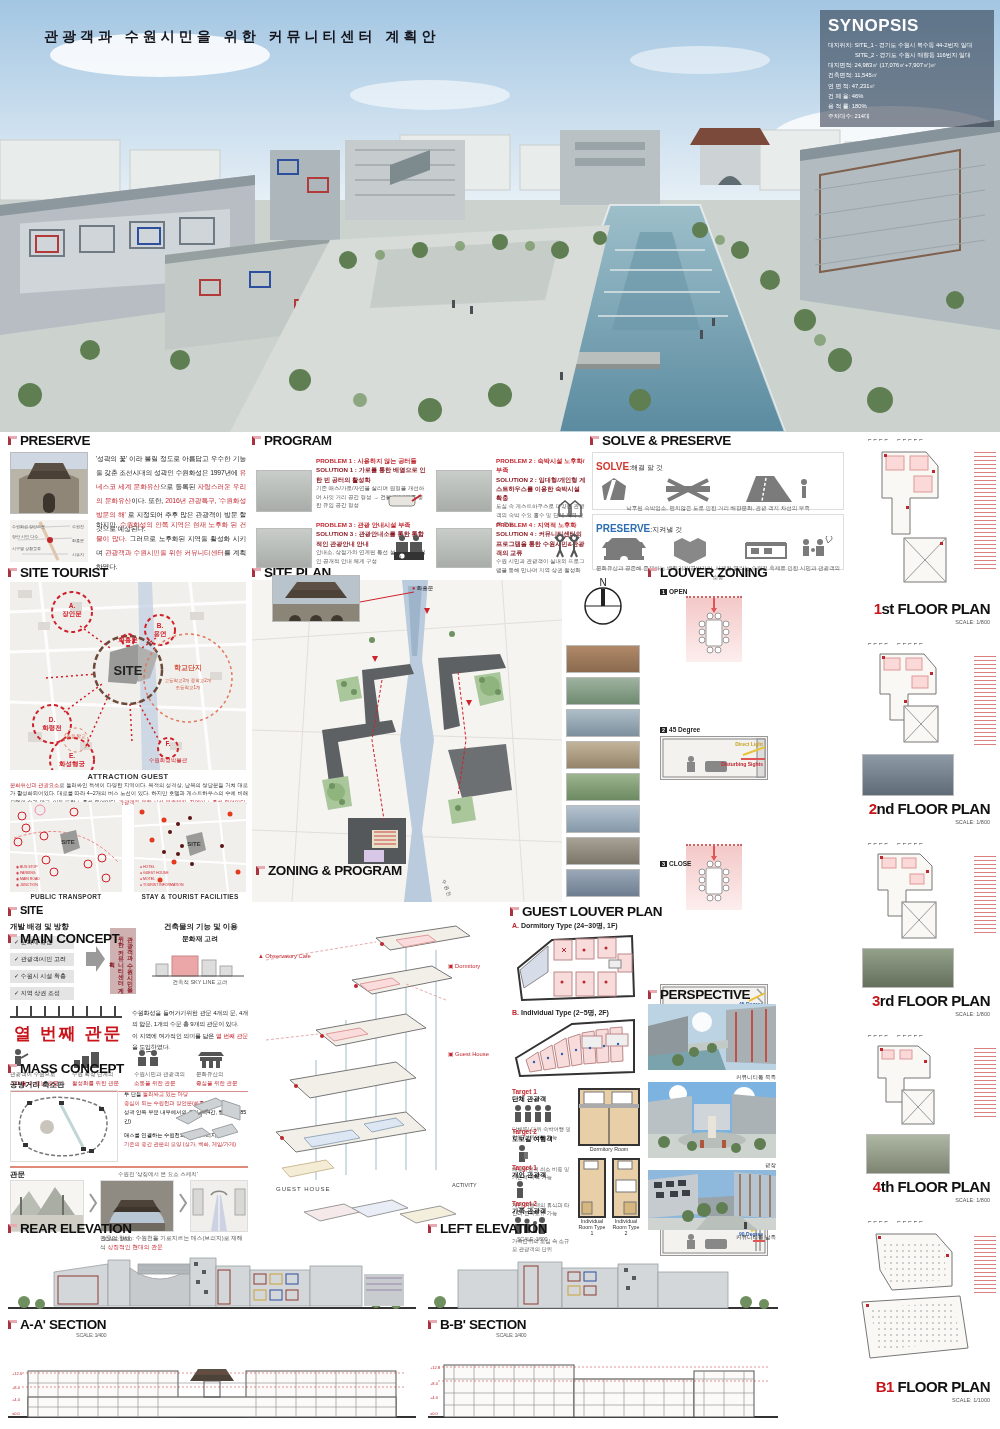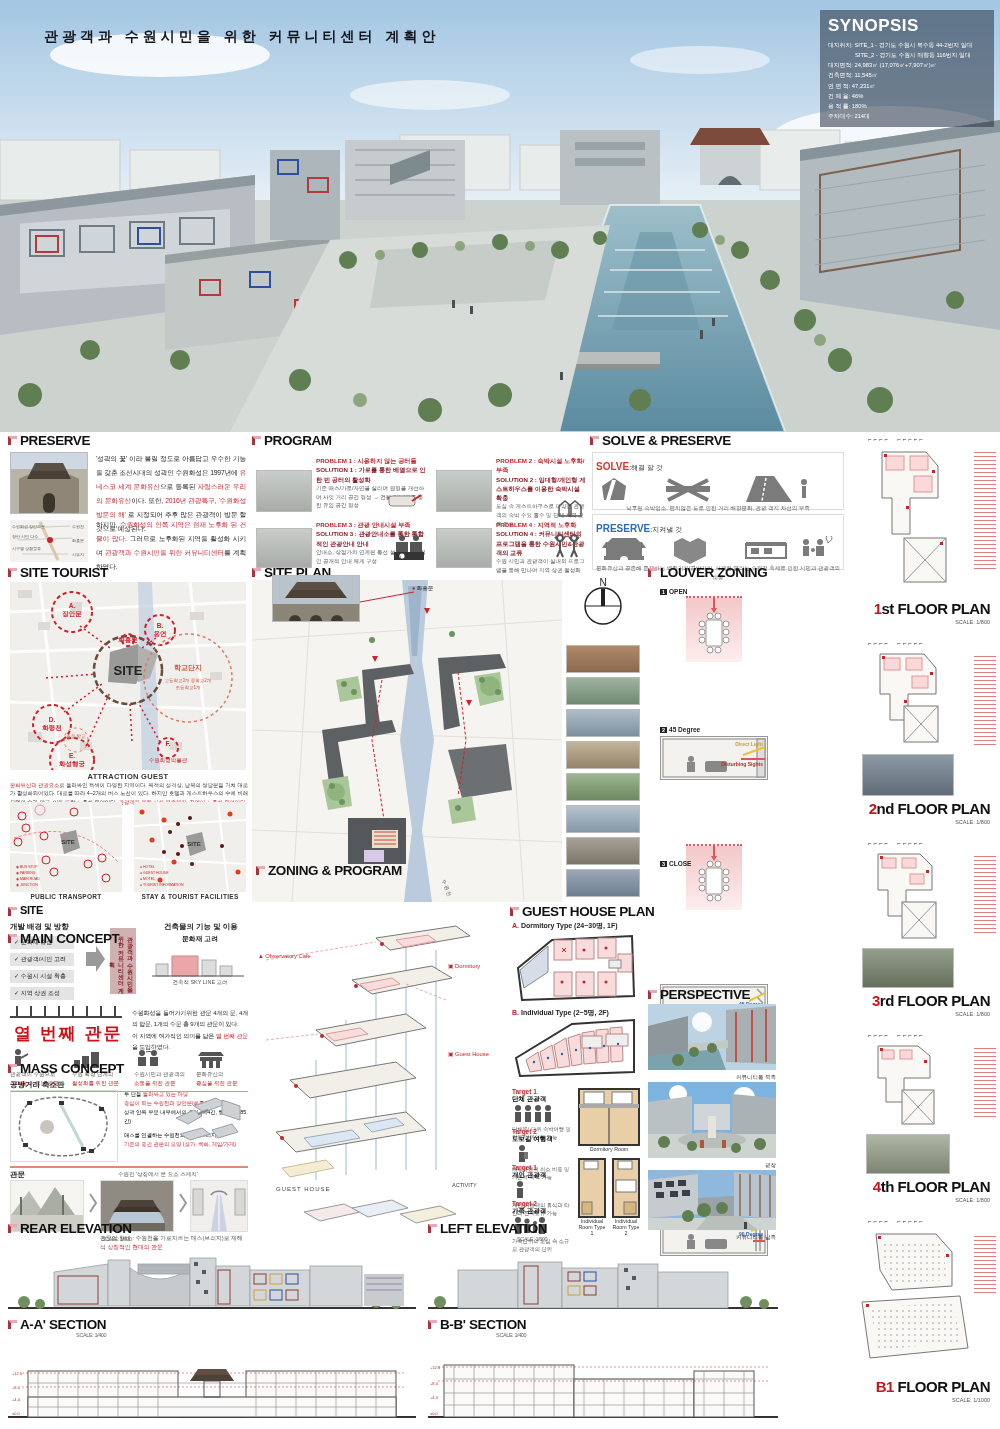--- a/index.html
+++ b/index.html
@@ -1111,21 +1111,21 @@
         <g stroke="#999" stroke-width="1">
           <path d="M4 18 L44 10 L60 18 L20 27 Z" fill="#f6e9e9"></path>
           <path d="M52 14 L92 6 L108 14 L68 23 Z" fill="#e9eef6"></path>
           <path d="M100 20 L140 12 L156 20 L116 29 Z" fill="#f4eedd"></path>
         </g>
       </svg>
   </div>
 
   <div class="sec" style="left:510px;top:905px">
       <span class="brk"></span>
-      <b>GUEST HOUSE PLAN</b>
+      <b>GUEST LOUVER PLAN</b>
     </div>
   <div class="abs gh-type" style="left:512px;top:921px"><span class="a">A.</span><span> Dormitory Type (24~30명, 1F)</span></div>
   <div class="abs" style="left:512px;top:932px;width:126px;height:72px">
     <svg width="126" height="72" viewBox="0 0 126 72">
       <path d="M6 36 L40 8 L120 4 L122 64 L10 68 Z" fill="#fff" stroke="#333" stroke-width="2"></path>
       <path d="M8 38 L36 14 L36 40 L12 56 Z" fill="#d7dde8" stroke="#888"></path>
       <g fill="#f8dcdc" stroke="#b88">
           <rect x="42" y="8" width="18" height="20"></rect>
           <rect x="64" y="7" width="18" height="20"></rect>
           <rect x="86" y="6" width="18" height="20"></rect>

